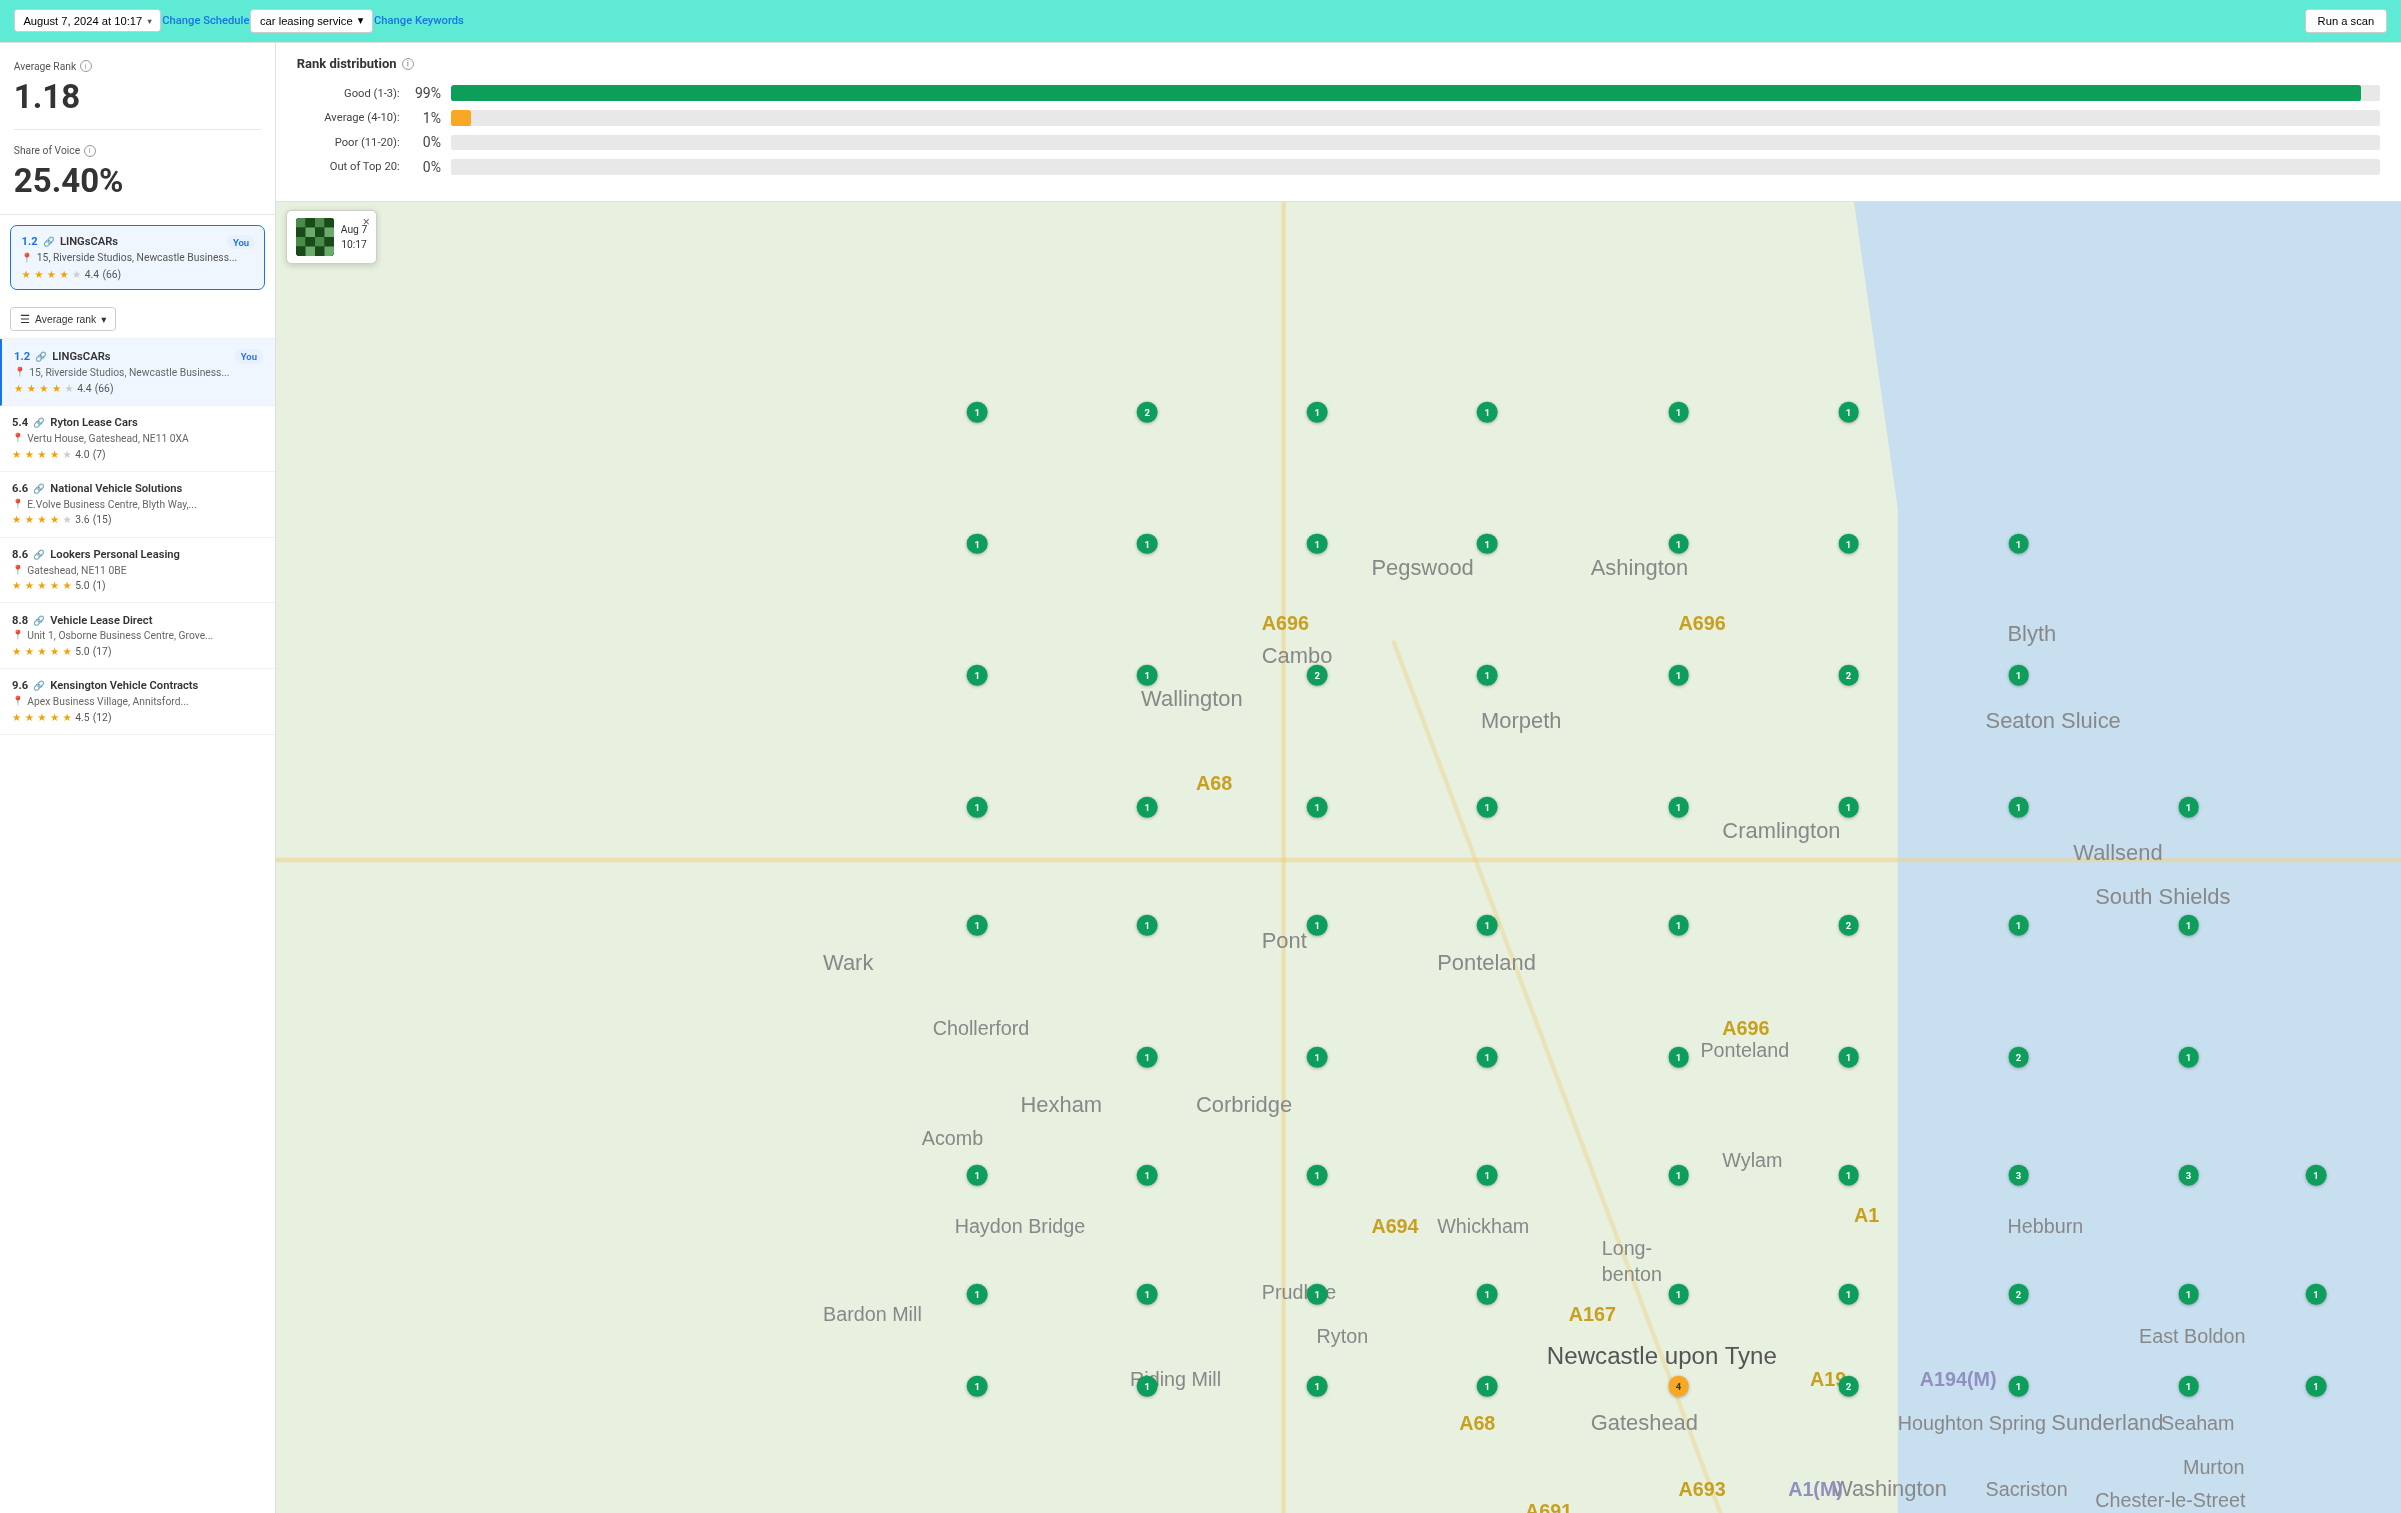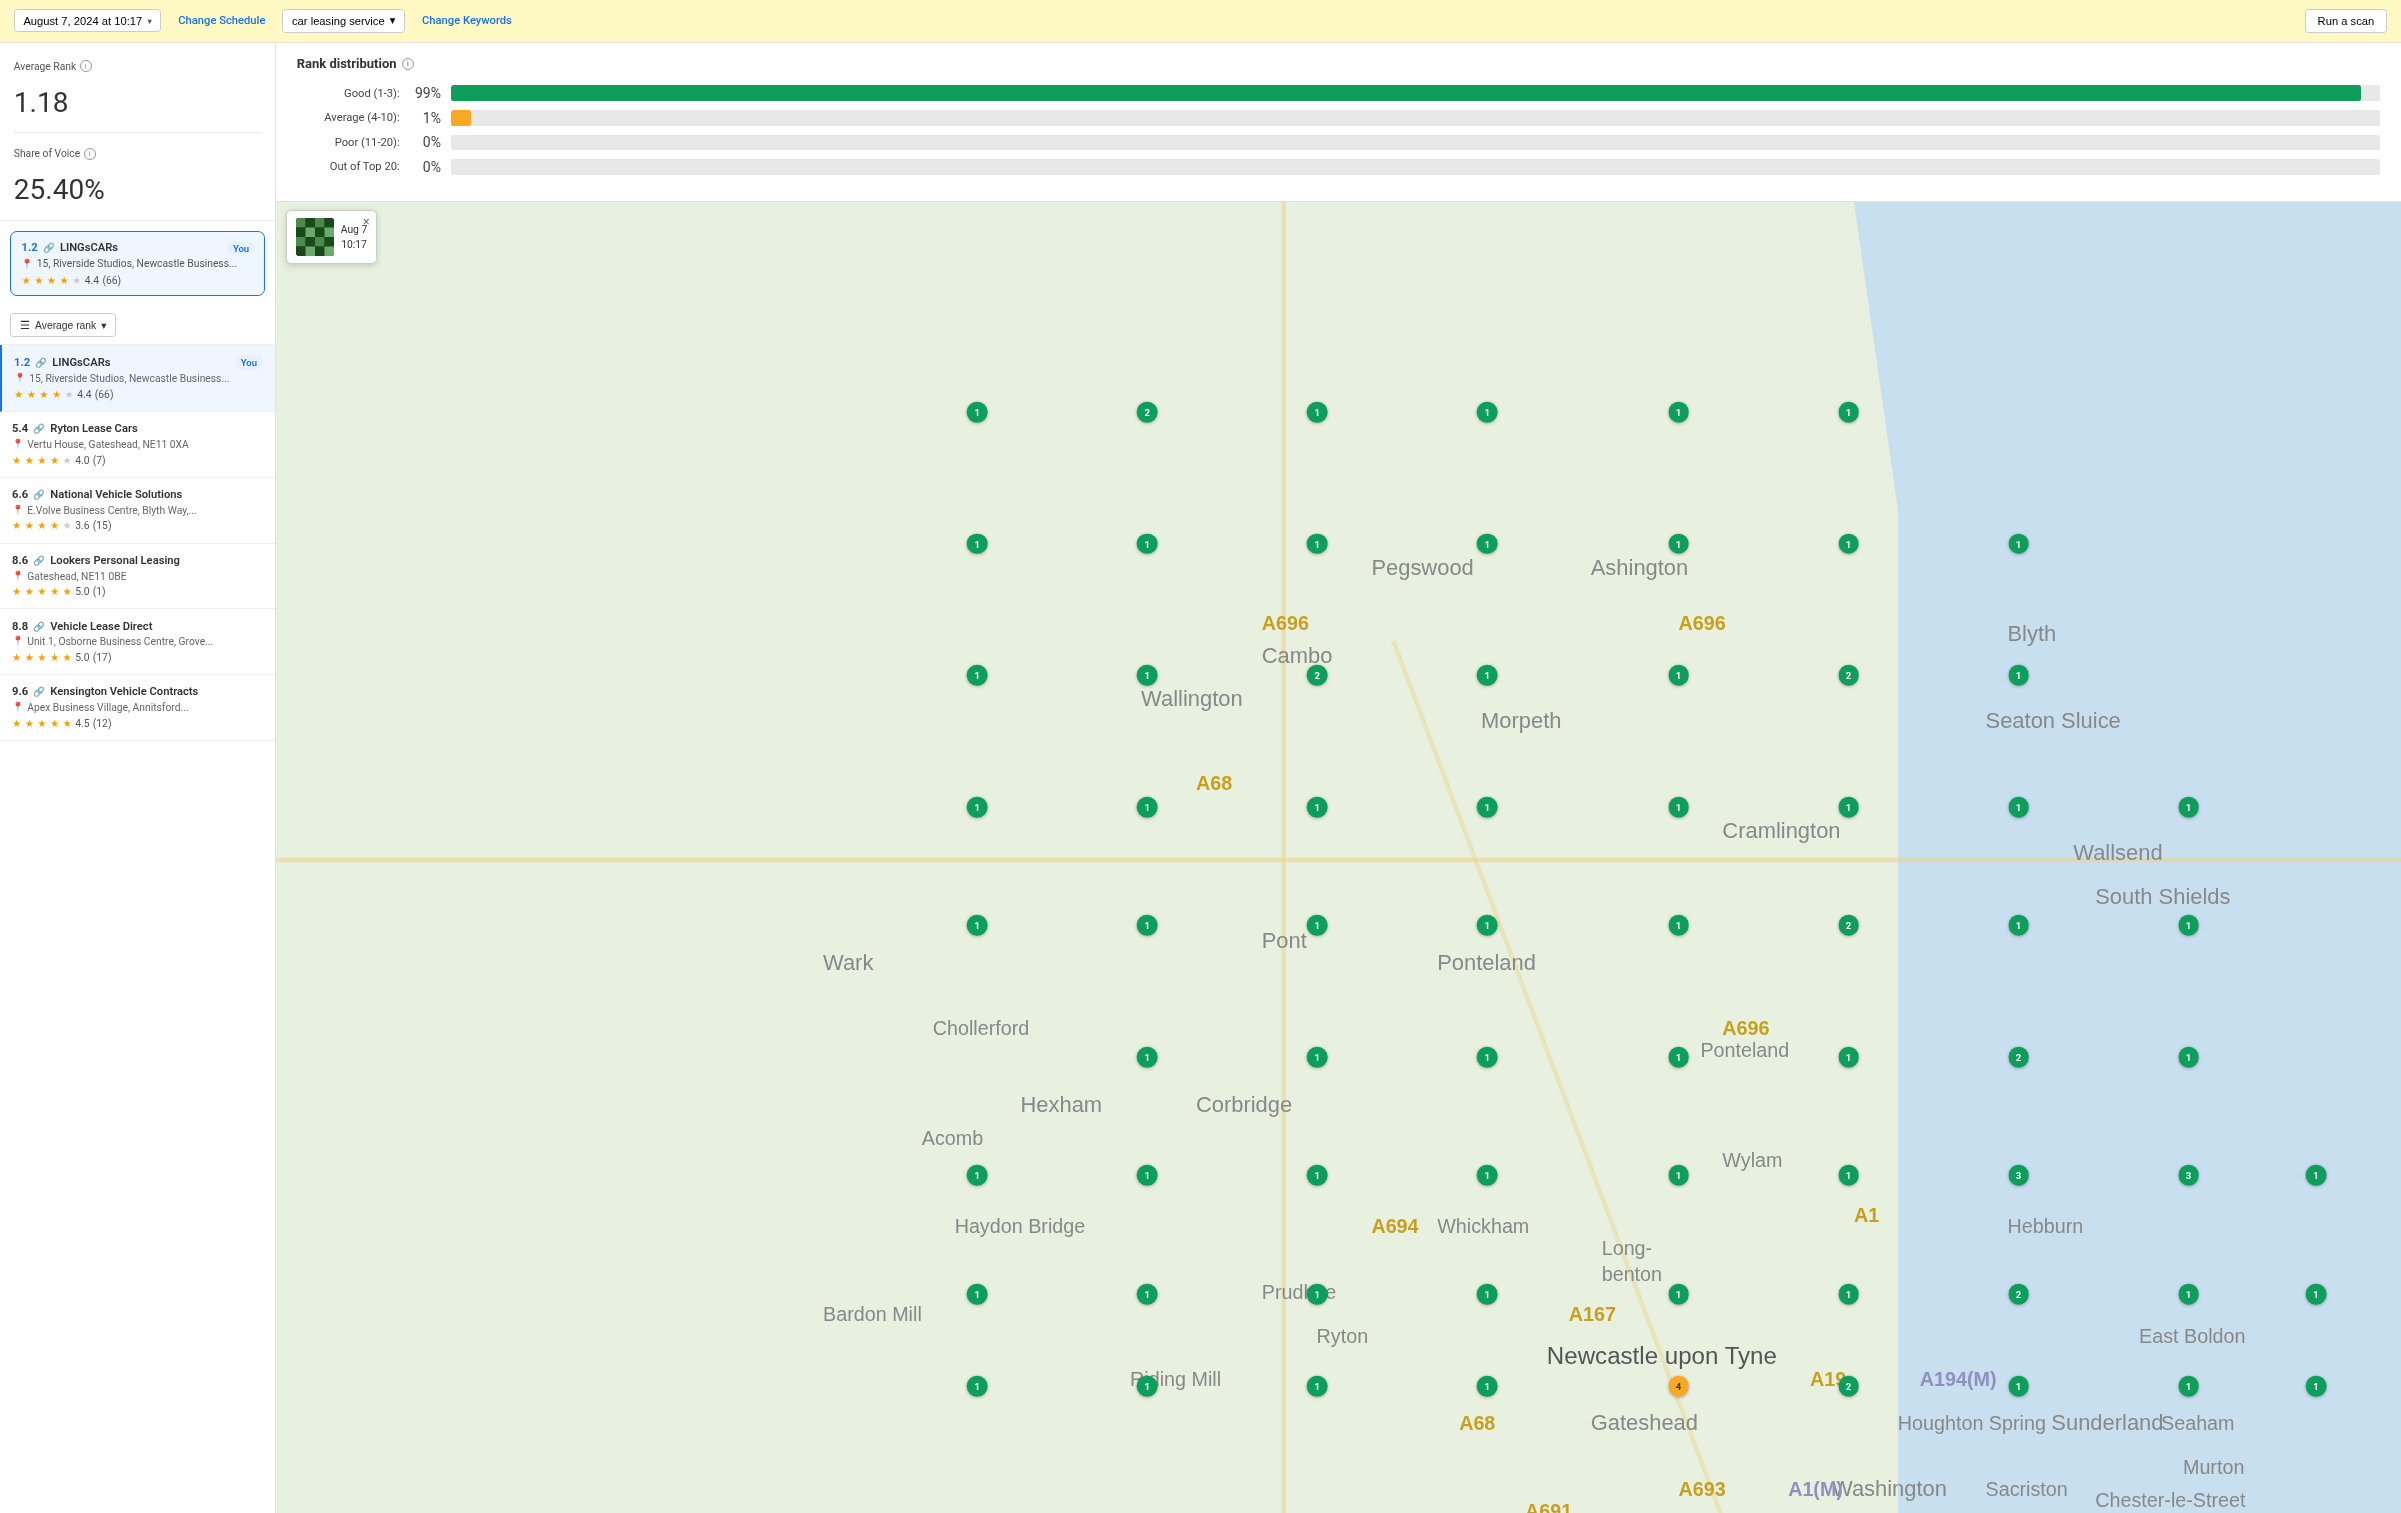--- a/index.html
+++ b/index.html
@@ -1,21 +1,21 @@
 <!DOCTYPE html>
 <html style="font-size:13.8px"><head>
   <meta charset="utf-8">
   <style>
     * { box-sizing: border-box; margin: 0; padding: 0; }
     body { font-family: -apple-system, BlinkMacSystemFont, 'Segoe UI', Roboto, sans-serif; font-size: 11.2px; background: #f5f5f5; color: #333; }
 
     
     .toolbar {
-      display: flex; align-items: center; gap: 17px;
-      padding: 8.6px 13.8px; background: #fef9c3;
+      display: flex; align-items: center; gap: 1px;
+      padding: 8.6px 13.8px; background: #5eead4;
       border-bottom: 0.9px solid #e0e0e0;
     }
     .schedule-btn {
       display: flex; align-items: center; gap: 5.2px;
       border: 0.9px solid #ccc; border-radius: 3.4px;
       padding: 4.3px 8.6px; background: #fff; cursor: pointer; font-size: 11.2px;
     }
     .schedule-btn .chevron { font-size: 8.6px; color: #555; }
     .change-link { color: #1a73e8; text-decoration: none; cursor: pointer; font-size: 11.2px; font-weight: 500; }
     .keyword-btn {
@@ -30,21 +30,21 @@
 
     
     .main-layout { display: flex; height: calc(100vh - 38px); overflow: hidden; }
 
     
     .left-panel { width: 276px; min-width: 276px; background: #fff; display: flex; flex-direction: column; border-right: 0.9px solid #e0e0e0; overflow-y: auto; }
 
     
     .stats-section { padding: 17px 13.8px 13.8px; border-bottom: 0.9px solid #e8e8e8; }
     .stat-label { font-size: 10.3px; color: #555; display: flex; align-items: center; gap: 3.4px; }
-    .stat-value { font-size: 28px; font-weight: 400; margin-top: 13px; }
+    .stat-value { font-size: 33px; font-weight: 700; margin-top: 4px; }
     .stat-divider { border: none; border-top: 0.9px solid #e8e8e8; margin: 13.8px 0; }
     .info-icon { display: inline-flex; align-items: center; justify-content: center; width: 12px; height: 12px; border-radius: 50%; border: 0.9px solid #999; font-size: 7.8px; color: #999; cursor: default; }
 
     
     .business-card-highlight {
       margin: 10.3px; border: 1.7px solid #1a73e8; border-radius: 6.9px;
       padding: 8.6px 10.3px; background: #f0f6ff; position: relative;
     }
     .business-rank-row { display: flex; align-items: center; gap: 5.2px; margin-bottom: 3.4px; }
     .rank-num { font-size: 11.2px; font-weight: 700; color: #1a73e8; }

